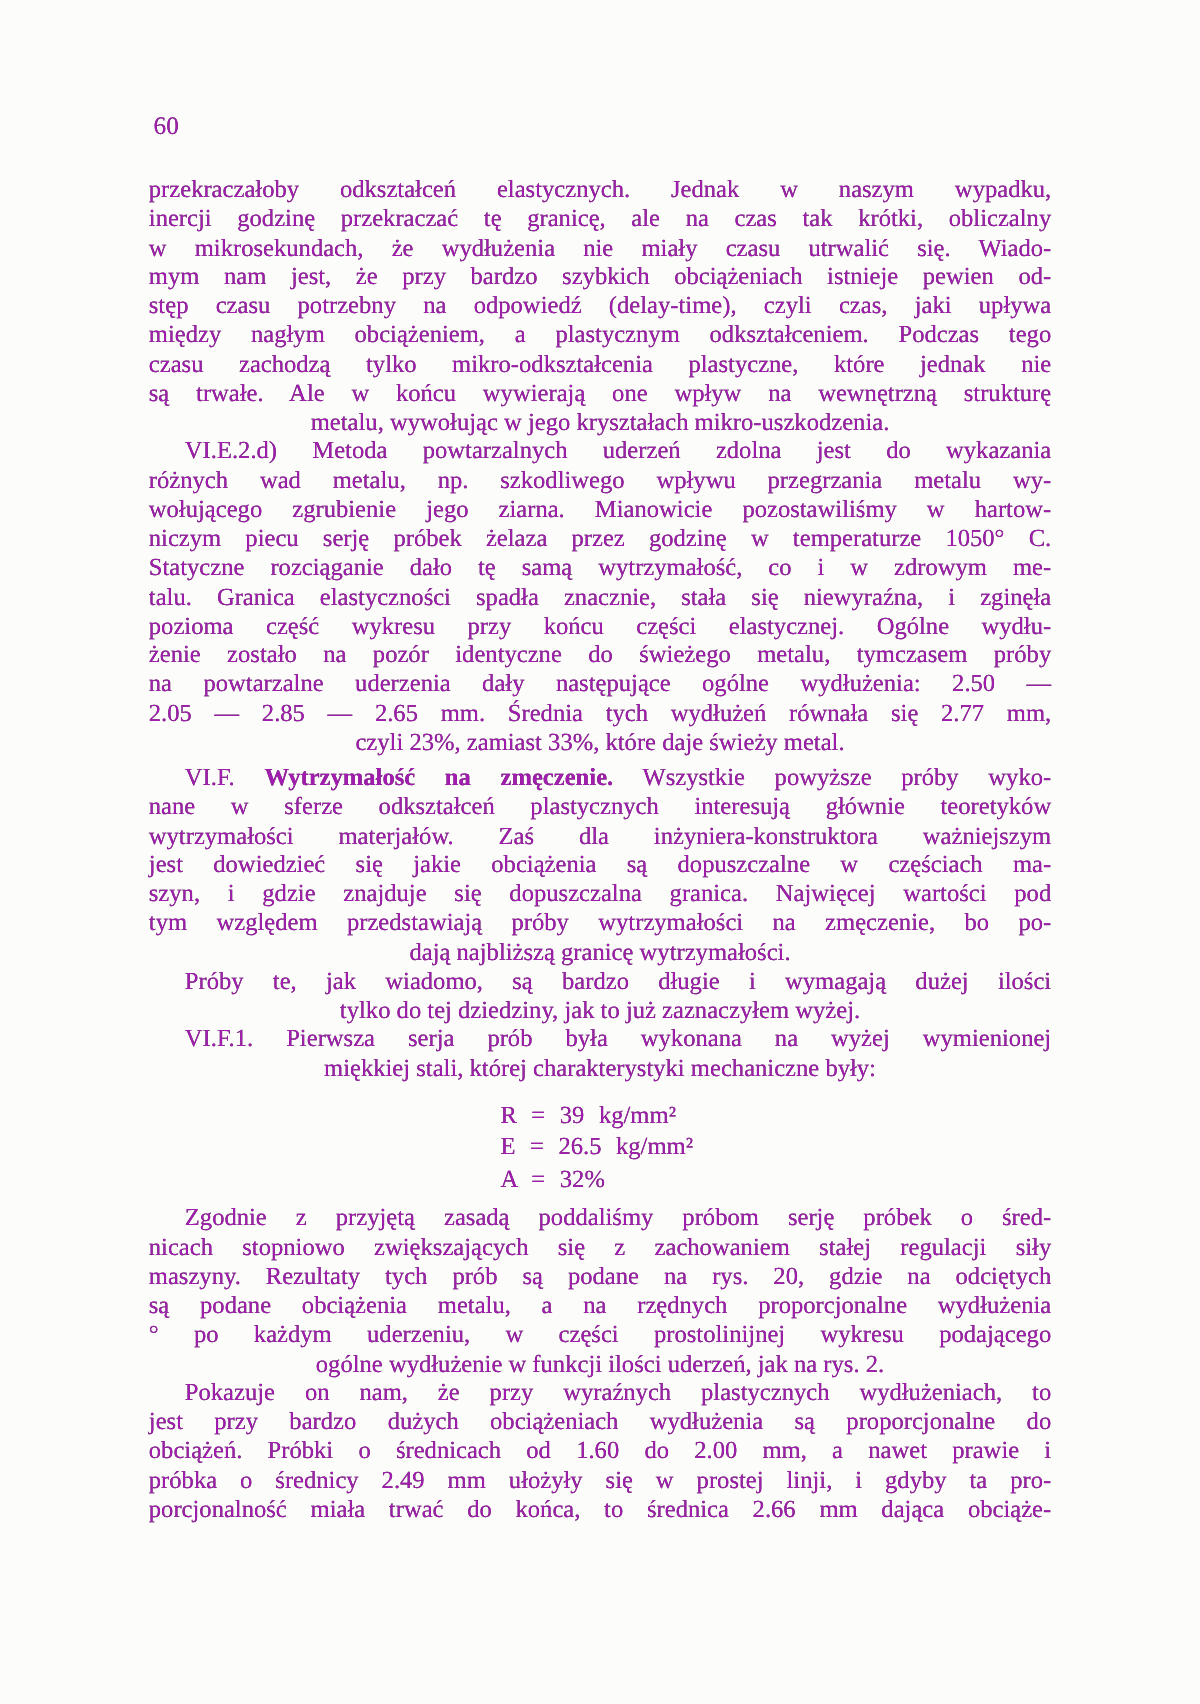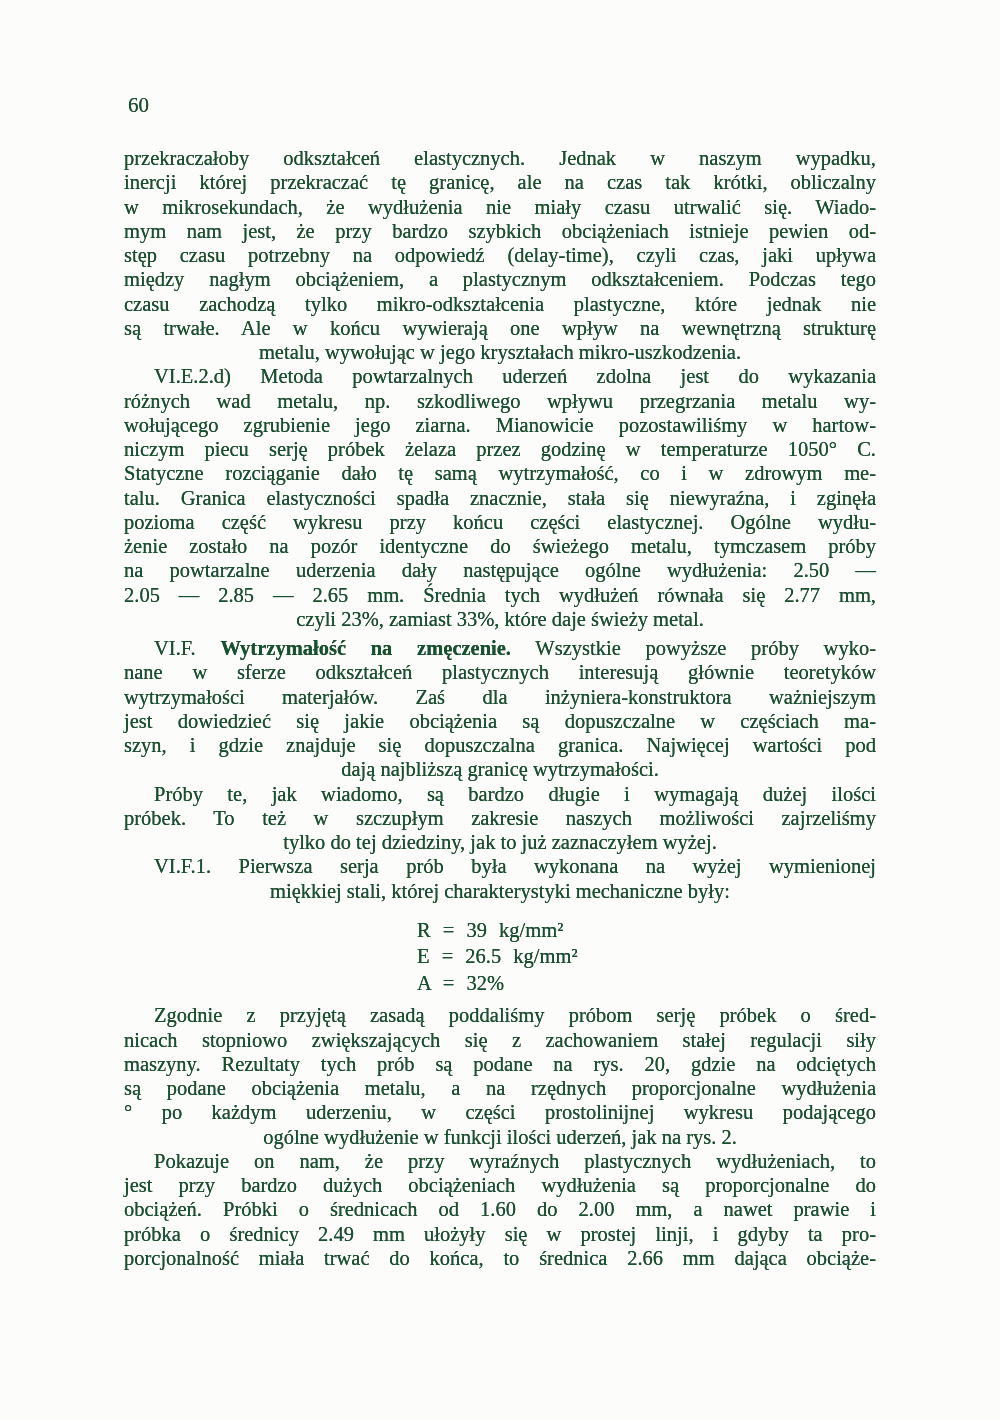--- a/index.html
+++ b/index.html
@@ -5,21 +5,21 @@
   html, body {
     margin: 0;
     padding: 0;
     background: #fcfcfa;
   }
   .page {
     position: relative;
     width: 1000px;
     height: 1420px;
     background: #fcfcfa;
-    color: #14532d;
+    color: #a21caf;
     font-family: "Liberation Serif", "DejaVu Serif", serif;
     overflow: hidden;
   }
   .page-number {
     position: absolute;
     left: 128px;
     top: 94px;
     font-size: 21px;
     line-height: 22px;
     text-shadow: 0 0 0.5px rgba(20,20,20,0.85);
@@ -56,21 +56,21 @@
   }
 </style>
 </head>
 <body>
 
 <div class="page">
   <div class="page-number">60</div>
   <div class="text-block">
       <div class="para">
         <div class="line just">przekraczałoby odkształceń elastycznych. Jednak w naszym wypadku,</div>
-        <div class="line just">inercji której przekraczać tę granicę, ale na czas tak krótki, obliczalny</div>
+        <div class="line just">inercji godzinę przekraczać tę granicę, ale na czas tak krótki, obliczalny</div>
         <div class="line just">w mikrosekundach, że wydłużenia nie miały czasu utrwalić się. Wiado-</div>
         <div class="line just">mym nam jest, że przy bardzo szybkich obciążeniach istnieje pewien od-</div>
         <div class="line just">stęp czasu potrzebny na odpowiedź (delay-time), czyli czas, jaki upływa</div>
         <div class="line just">między nagłym obciążeniem, a plastycznym odkształceniem. Podczas tego</div>
         <div class="line just">czasu zachodzą tylko mikro-odkształcenia plastyczne, które jednak nie</div>
         <div class="line just">są trwałe. Ale w końcu wywierają one wpływ na wewnętrzną strukturę</div>
         <div class="line">metalu, wywołując w jego kryształach mikro-uszkodzenia.</div>
       </div>
       <div class="para">
         <div class="line just indent">VI.E.2.d) Metoda powtarzalnych uderzeń zdolna jest do wykazania</div>
@@ -84,25 +84,25 @@
         <div class="line just">na powtarzalne uderzenia dały następujące ogólne wydłużenia: 2.50 —</div>
         <div class="line just">2.05 — 2.85 — 2.65 mm. Średnia tych wydłużeń równała się 2.77 mm,</div>
         <div class="line">czyli 23%, zamiast 33%, które daje świeży metal.</div>
       </div>
       <div class="para" style="margin-top: 5px;">
         <div class="line just indent"><span>VI.F. </span><span class="bold">Wytrzymałość na zmęczenie.</span><span> Wszystkie powyższe próby wyko-</span></div>
         <div class="line just">nane w sferze odkształceń plastycznych interesują głównie teoretyków</div>
         <div class="line just">wytrzymałości materjałów. Zaś dla inżyniera-konstruktora ważniejszym</div>
         <div class="line just">jest dowiedzieć się jakie obciążenia są dopuszczalne w częściach ma-</div>
         <div class="line just">szyn, i gdzie znajduje się dopuszczalna granica. Najwięcej wartości pod</div>
+        <div class="line just">tym względem przedstawiają próby wytrzymałości na zmęczenie, bo po-</div>
         <div class="line">dają najbliższą granicę wytrzymałości.</div>
       </div>
       <div class="para">
         <div class="line just indent">Próby te, jak wiadomo, są bardzo długie i wymagają dużej ilości</div>
-        <div class="line just">próbek. To też w szczupłym zakresie naszych możliwości zajrzeliśmy</div>
         <div class="line">tylko do tej dziedziny, jak to już zaznaczyłem wyżej.</div>
       </div>
       <div class="para">
         <div class="line just indent">VI.F.1. Pierwsza serja prób była wykonana na wyżej wymienionej</div>
         <div class="line">miękkiej stali, której charakterystyki mechaniczne były:</div>
       </div>
       <div class="formula">
         <div class="line">R = 39 kg/mm²</div>
         <div class="line">E = 26.5 kg/mm²</div>
         <div class="line">A = 32%</div>

